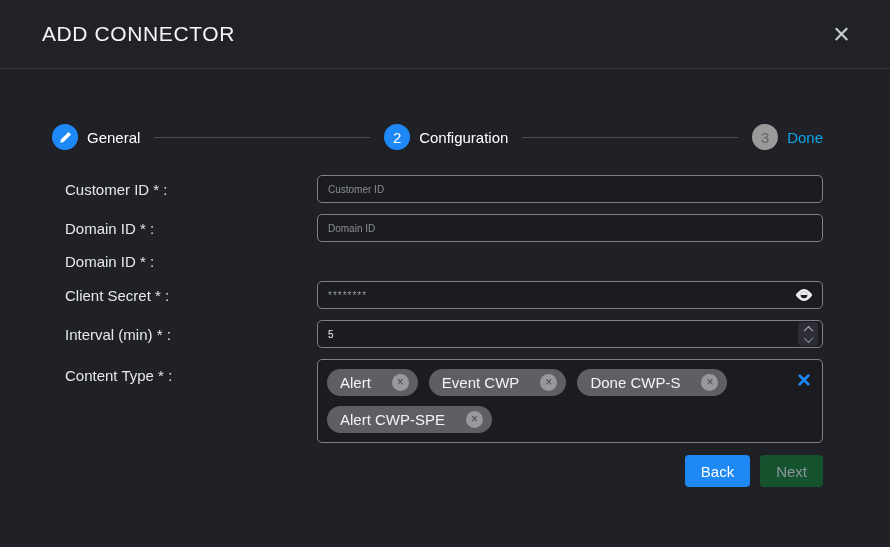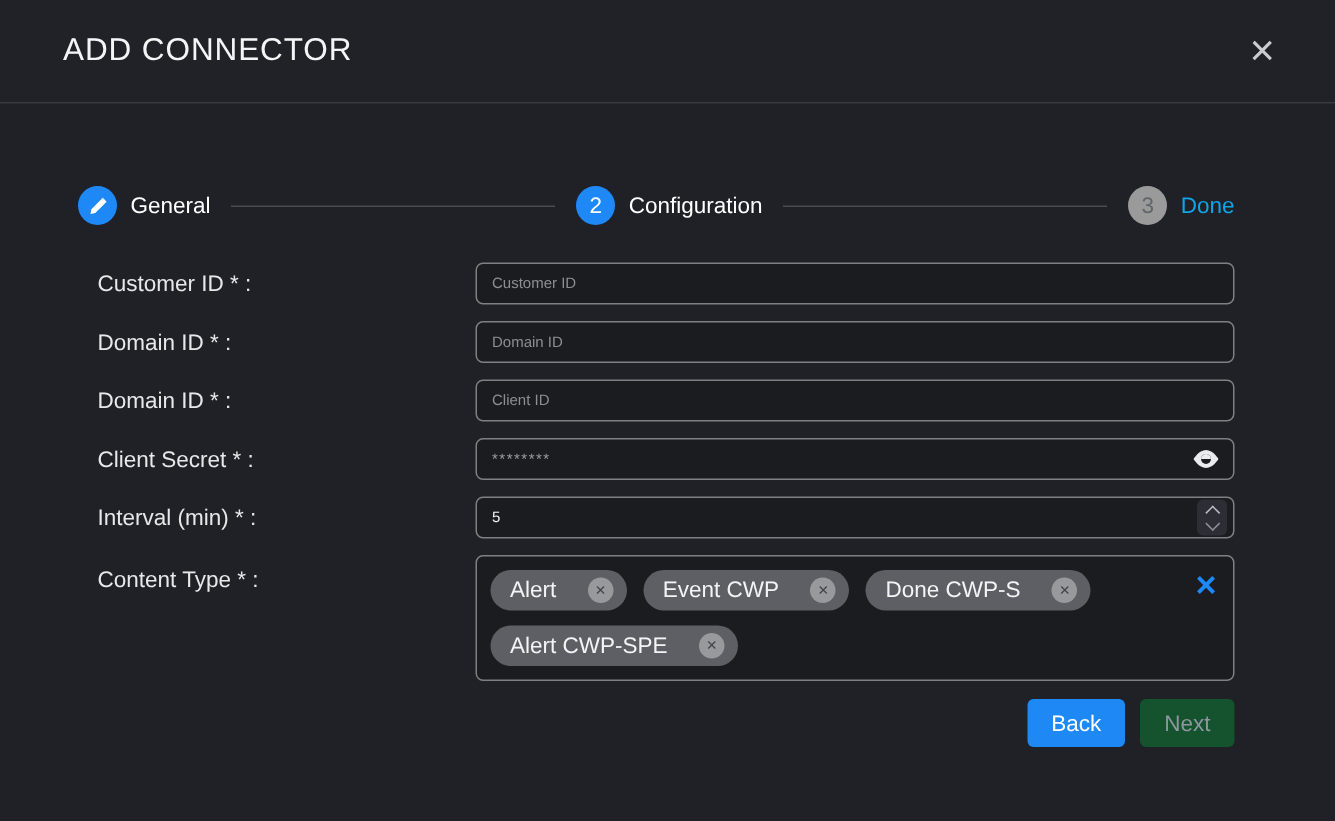--- a/index.html
+++ b/index.html
@@ -161,21 +161,20 @@
         <input class="text-input" type="text" placeholder="Customer ID" style="">
       </div>
 
       <div class="form-row">
         <label class="field-label">Domain ID * :</label>
         <input class="text-input" type="text" placeholder="Domain ID" style="">
       </div>
 
       <div class="form-row">
         <label class="field-label">Domain ID * :</label>
-        <input class="text-input" type="text" placeholder="Client ID" style="">
       </div>
 
       <div class="form-row">
         <label class="field-label">Client Secret * :</label>
         <div class="input-wrap">
           <input class="text-input masked" type="text" value="********" style="">
           <button class="eye-btn">
             <svg class="eye-svg" viewBox="0 0 24 16">
               <path d="M12 0 C5.5 0 1 8 1 8 C1 8 5.5 16 12 16 C18.5 16 23 8 23 8 C23 8 18.5 0 12 0 Z" fill="#e9ebee"></path>
               <circle cx="12" cy="8" r="4.4" fill="#1b1c20"></circle>

